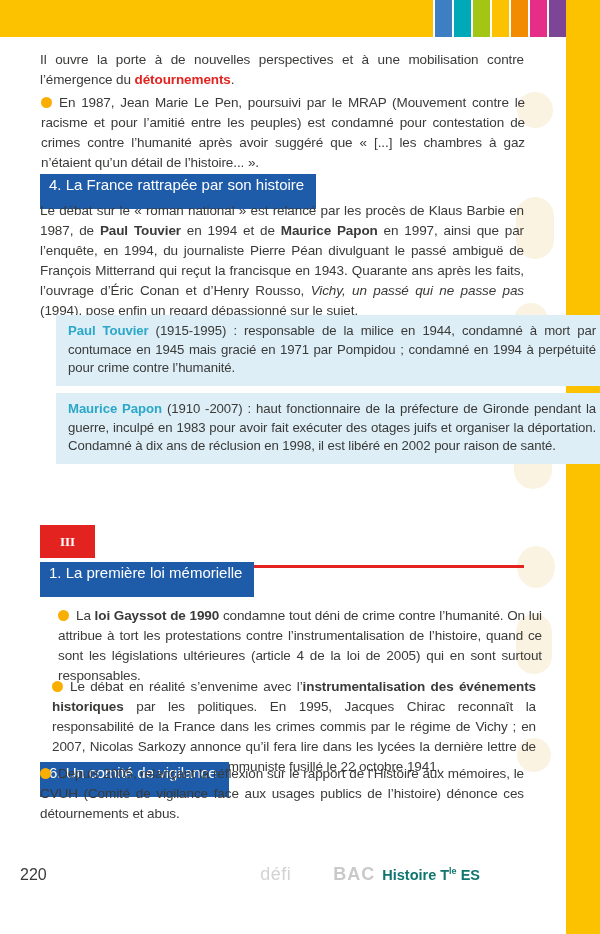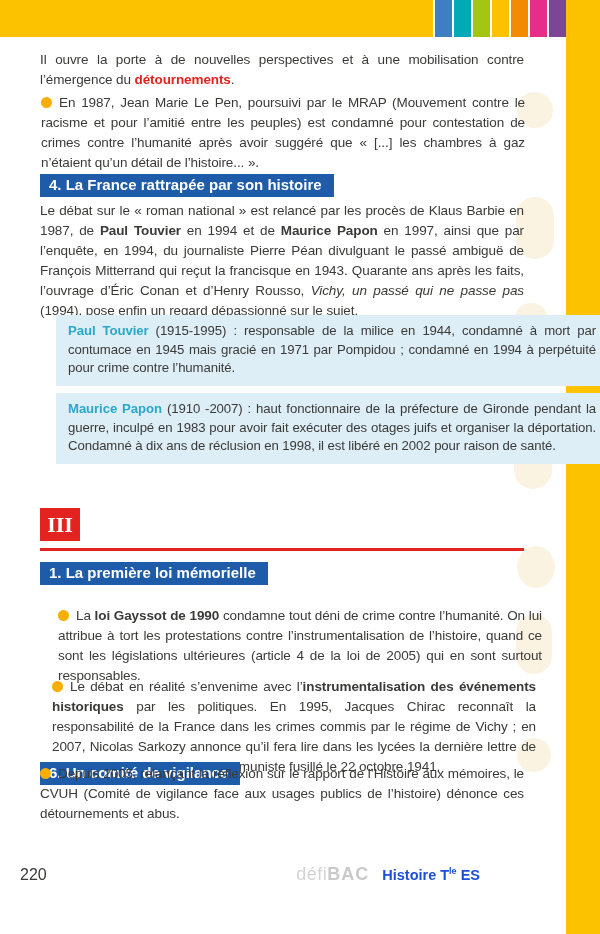--- a/index.html
+++ b/index.html
@@ -34,41 +34,41 @@
   .tblock{position:absolute;left:40px;width:484px;font-size:13.5px;line-height:20px;
     letter-spacing:-0.1px;text-align:justify;z-index:2;}
   .seg-b{font-weight:bold;}
   .seg-rb{font-weight:bold;color:var(--red);}
   .seg-tb{font-weight:bold;color:var(--teal);}
   .seg-i{font-style:italic;}
   .dot{display:inline-block;width:11px;height:11px;border-radius:50%;
     background:var(--bullet);margin-right:7px;transform:translateY(1px);}
   
   .bluehead{position:absolute;left:40px;z-index:2;display:inline-block;
-    background:var(--blue);color:#ffffff;font-weight:bold;font-size:15px;
-    padding:2px 12px 4px 9px;letter-spacing:0;}
+    background:var(--blue);color:#ffffff;font-weight:normal;font-size:15px;
+    padding:2px 12px 16px 9px;letter-spacing:0;}
   .sec3{position:absolute;left:40px;top:506px;width:484px;z-index:2;
     border-bottom:3px solid var(--red);padding-bottom:7px;
     display:flex;align-items:flex-start;gap:11px;}
-  .sec3 .numeral{width:40px;height:33px;background:var(--red);color:#ffffff;
-    font-family:"Liberation Serif","DejaVu Serif",serif;font-weight:bold;font-size:22px;
-    display:flex;align-items:center;justify-content:center;flex:none;margin-top:2px;}
+  .sec3 .numeral{width:55px;height:33px;background:var(--red);color:#ffffff;
+    font-family:"Liberation Serif","DejaVu Serif",serif;font-weight:bold;font-size:13px;
+    display:flex;align-items:center;justify-content:center;flex:none;margin-top:19px;}
   .sec3 .title{color:var(--red);font-weight:bold;font-size:16.5px;line-height:18.5px;
     letter-spacing:0;padding-top:1px;}
   
   .info-box{position:absolute;left:56px;width:552px;box-sizing:border-box;z-index:2;
     background:var(--boxblue);padding:7px 12px 8px 12px;
     font-size:13.2px;line-height:18.6px;letter-spacing:-0.1px;text-align:justify;}
   
   .pagenum{position:absolute;left:20px;top:866px;font-size:16px;color:var(--ink);z-index:2;}
   .brand{position:absolute;right:120px;top:864px;z-index:2;color:var(--logogray);
     white-space:nowrap;}
   .brand .defi{font-size:18px;letter-spacing:0.5px;color:#d3d3d3;}
-  .brand .bac{font-size:18px;font-weight:bold;letter-spacing:1px;color:#c9c9c9;}
-  .brand .subject{font-size:14.5px;font-weight:bold;margin-left:13px;color:#1d4ed8;}
+  .brand .bac{font-size:18px;font-weight:bold;letter-spacing:1px;color:#c9c9c9;margin-left:42px;}
+  .brand .subject{font-size:14.5px;font-weight:bold;margin-left:7px;color:#0f766e;}
   .brand sup{font-size:9px;}
 </style>
 </head>
 <body>
 
 <div class="top-band"></div>
 <div class="right-band"></div>
 <div class="squares" id="squares">
     <div class="sq" style="background: rgb(61, 127, 194);"></div>
     <div class="sq" style="background: rgb(0, 169, 184);"></div>

